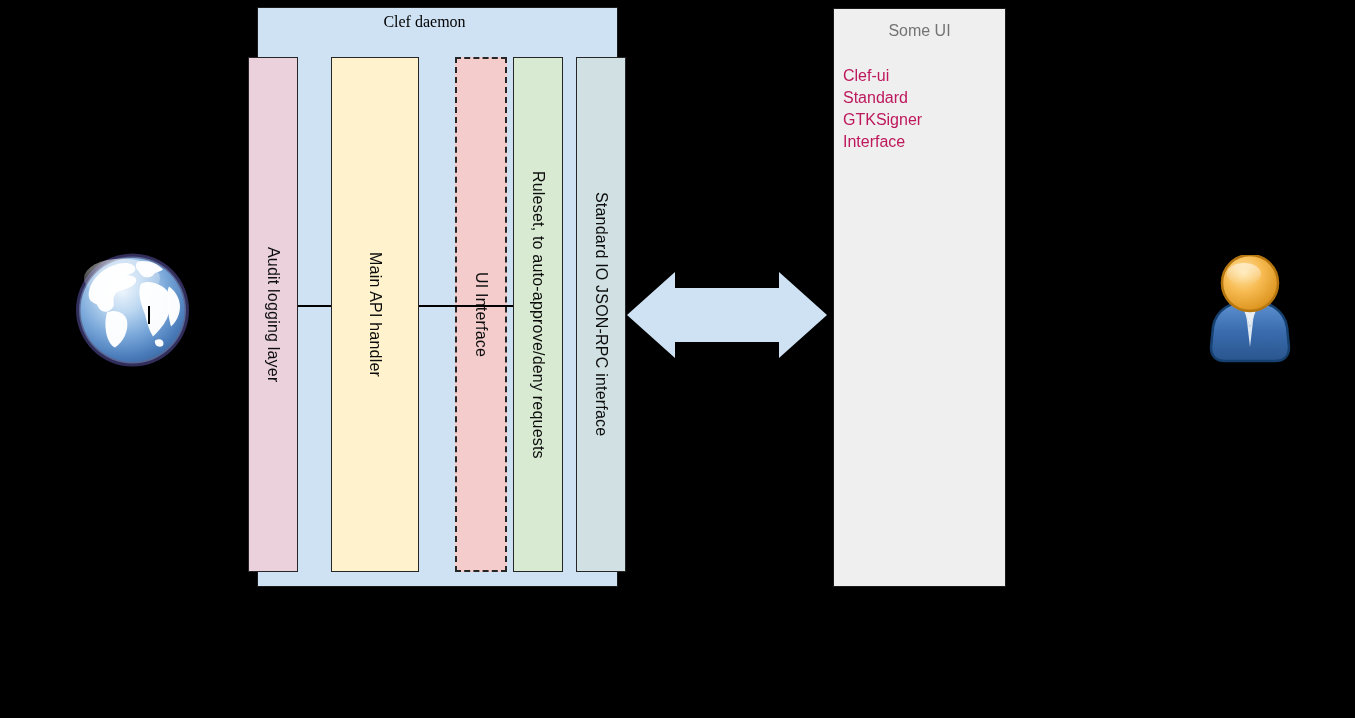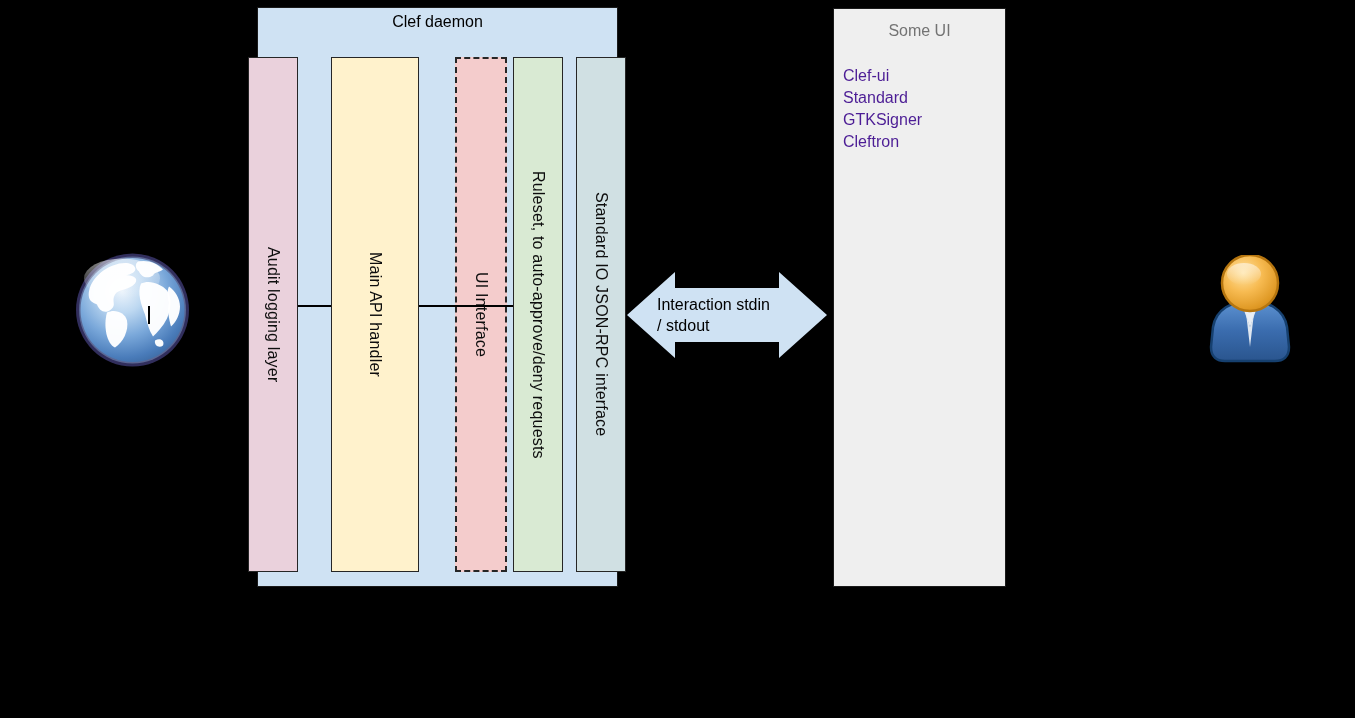--- a/index.html
+++ b/index.html
@@ -11,21 +11,21 @@
 
   
   .clef-box{
     left:257px;top:7px;width:361px;height:580px;
     background:#cfe2f3;border:1px solid #1a1a1a;box-sizing:border-box;z-index:1;
   }
   .box-title{
     position:absolute;top:13px;left:0;width:100%;text-align:center;
     font-size:16px;color:#000;z-index:4;
   }
-  .clef-title{left:273px;width:329px;}
+  .clef-title{left:260px;width:329px;font-family:Liberation Serif, serif;}
 
   
   .bar{
     position:absolute;top:57px;height:515px;box-sizing:border-box;
     border:1px solid #262626;display:flex;align-items:center;justify-content:center;
     z-index:2;
   }
   .vtext{
     writing-mode:vertical-rl;text-orientation:mixed;
     font-size:16px;color:#0d0d0d;white-space:nowrap;letter-spacing:0.2px;
@@ -52,21 +52,21 @@
     display:flex;flex-direction:column;justify-content:center;
     font-size:16px;line-height:21px;color:#000;
   }
 
   
   .someui-box{
     left:833px;top:8px;width:173px;height:579px;
     background:#efefef;border:1px solid #1a1a1a;box-sizing:border-box;z-index:1;
   }
   .someui-title{position:absolute;top:13px;left:0;width:100%;text-align:center;font-size:16px;color:#737373;}
-  .someui-list{position:absolute;top:56px;left:9px;right:6px;font-size:16px;line-height:22px;color:#4c1d95;}
+  .someui-list{position:absolute;top:56px;left:9px;right:6px;font-size:16px;line-height:22px;color:#be185d;}
 
   
   .globe-icon{left:75px;top:252px;width:115px;height:116px;z-index:2;}
   .user-icon {left:1205px;top:255px;width:90px;height:110px;z-index:2;}
 </style>
 </head>
 <body>
 
 <div class="canvas">
 
@@ -118,33 +118,29 @@
   </div>
 
   <div class="hline line-a"></div>
   <div class="hline line-b"></div>
   <div class="globe-tick"></div>
 
   <div class="abs arrow arrow-stdio">
     <svg viewBox="0 0 200 86" preserveAspectRatio="none">
       <polygon points="0,43 48,0 48,16 152,16 152,0 200,43 152,86 152,70 48,70 48,86" fill="#cfe2f3"></polygon>
     </svg>
-    <div class="arrow-label">
-      <span>Interaction stdin</span>
-      <span>/ stdout</span>
-    </div>
   </div>
 
   <div class="abs someui-box" style="background-color: rgb(239, 239, 239);">
     <div class="someui-title">Some UI</div>
     <div class="someui-list">
       <div>Clef-ui</div>
       <div>Standard</div>
       <div>GTKSigner</div>
-      <div>Cleftron</div>
+      <div>Interface</div>
     </div>
   </div>
 
 
   <svg class="abs user-icon" viewBox="0 0 90 110">
     <defs>
       <linearGradient id="bodyg" x1="0" y1="0" x2="0" y2="1">
         <stop offset="0" stop-color="#5e93d2"></stop>
         <stop offset="0.5" stop-color="#3a6cae"></stop>
         <stop offset="1" stop-color="#2a558e"></stop>

